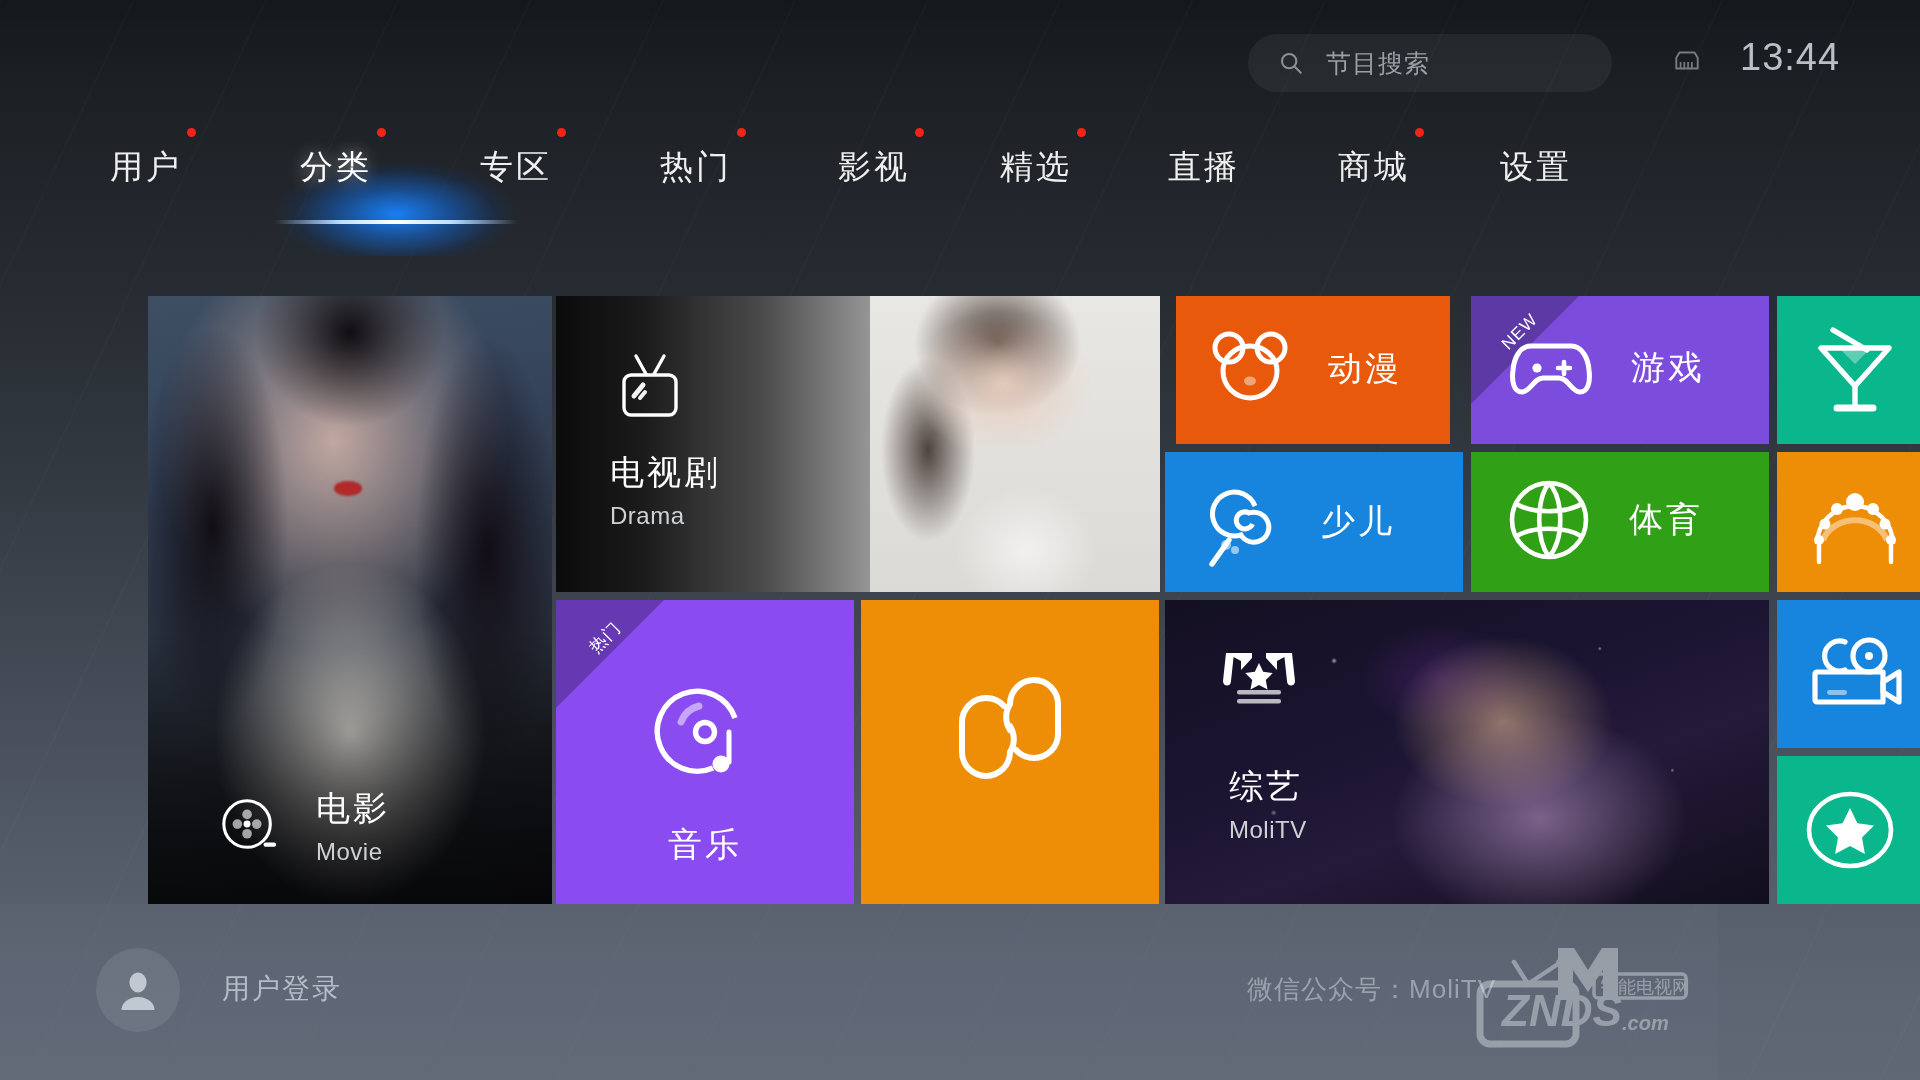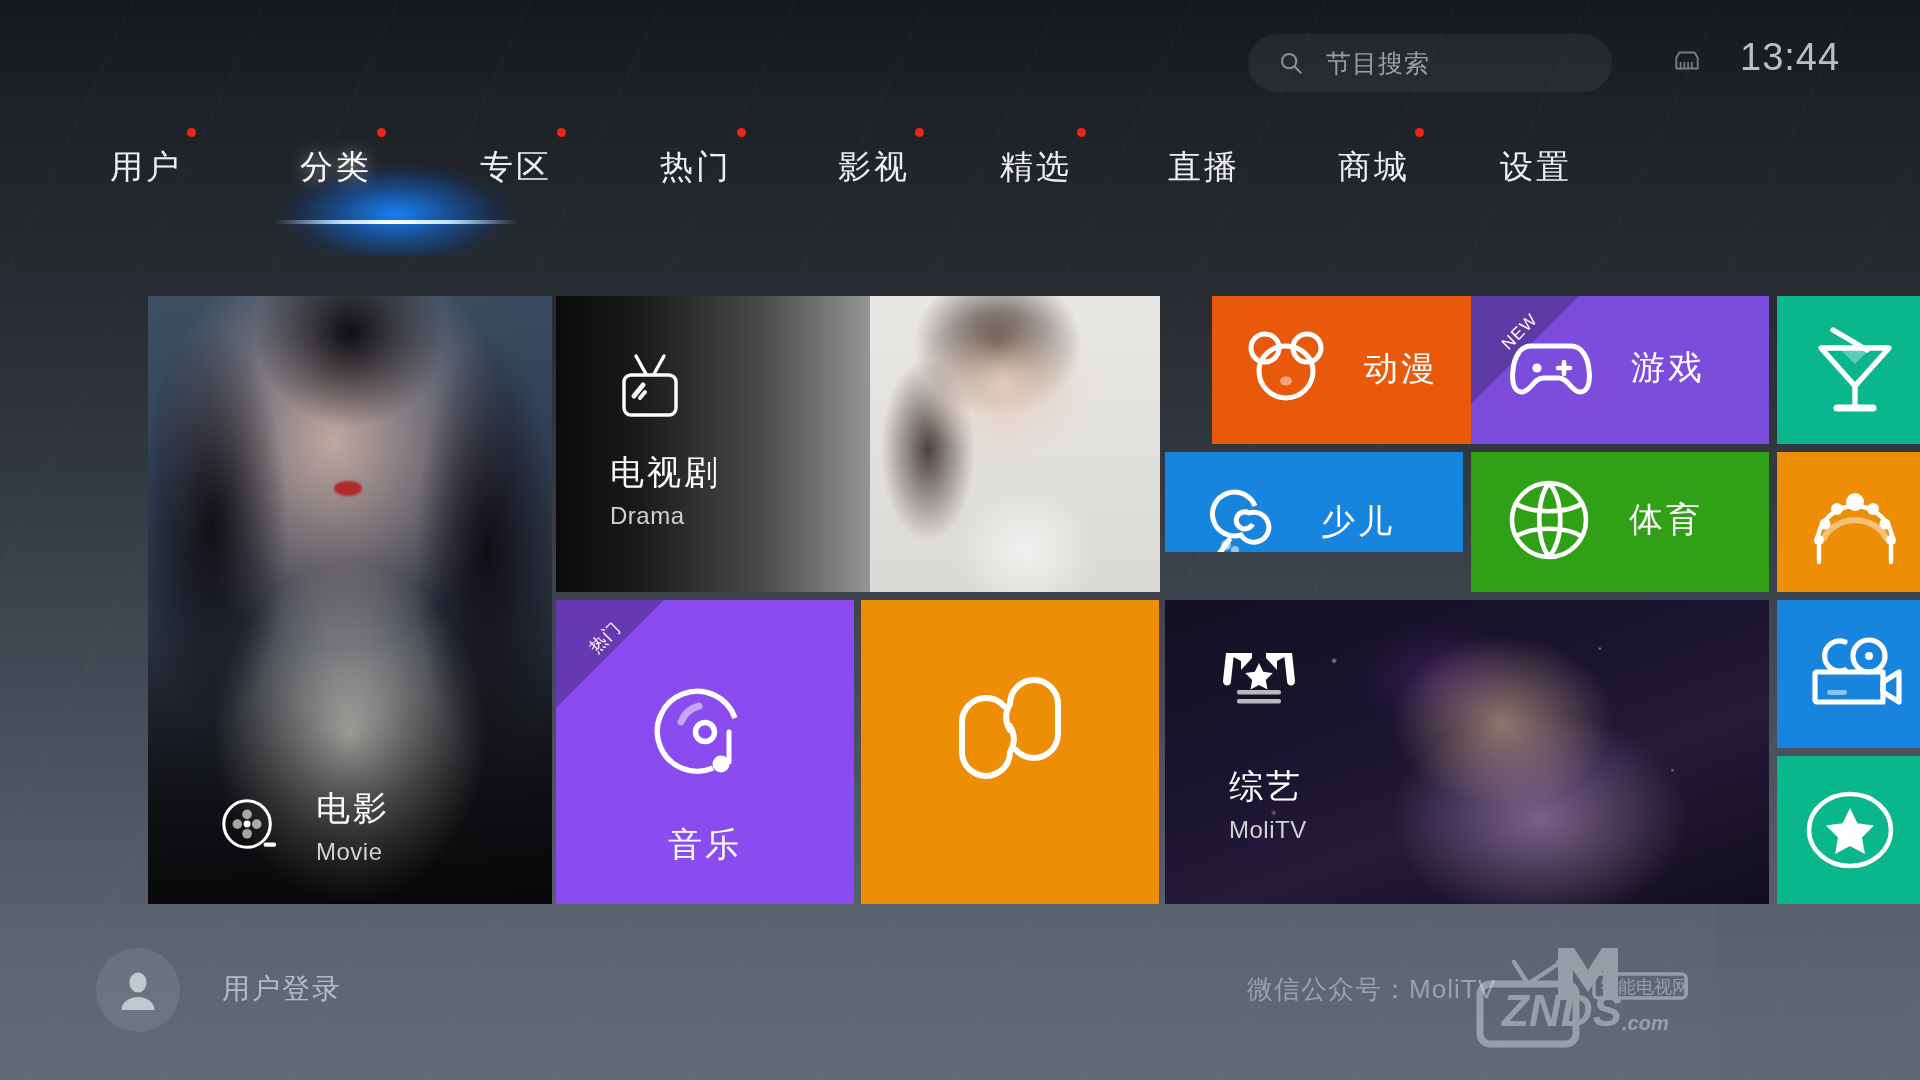--- a/index.html
+++ b/index.html
@@ -97,23 +97,23 @@
   }
   .t-variety .spark{ position:absolute; inset:0;
     background:
       radial-gradient(circle 3px at 28% 20%, rgba(255,255,255,.6), rgba(255,255,255,0)),
       radial-gradient(circle 2px at 72% 16%, rgba(255,255,255,.5), rgba(255,255,255,0)),
       radial-gradient(circle 2px at 84% 56%, rgba(255,255,255,.45), rgba(255,255,255,0)),
       radial-gradient(circle 3px at 18% 70%, rgba(255,255,255,.4), rgba(255,255,255,0));
   }
 
   
-  .t-anime   { left:1212px; top:0;   width:274px; height:148px; background:#e8590c; }
+  .t-anime   { left:1176px; top:0;   width:274px; height:148px; background:#e8590c; }
   .t-game    { left:1471px; top:0;   width:298px; height:148px; background:#7c4ddd; }
-  .t-kids    { left:1165px; top:156px; width:298px; height:100px; background:#1785dd; }
+  .t-kids    { left:1165px; top:156px; width:298px; height:140px; background:#1785dd; }
   .t-sports  { left:1471px; top:156px; width:298px; height:140px; background:#30a016;padding-left:46px; }
   .t-music   { left:556px; top:304px; width:298px; height:304px; background:#8a4cf0; }
   .t-album   { left:861px; top:304px; width:298px; height:304px; background:#ee8e06; }
   .t-drink   { left:1777px; top:0;    width:170px; height:148px; background:#0ab68b; }
   .t-park    { left:1777px; top:156px; width:170px; height:140px; background:#ee8e06; }
   .t-camera  { left:1777px; top:304px; width:170px; height:148px; background:#1785dd; }
   .t-star    { left:1777px; top:460px; width:170px; height:148px; background:#0ab68b; }
 
   .tile-row{ position:absolute; display:flex; align-items:center; gap:36px; }
   .tile-ico{ flex:0 0 auto; }

